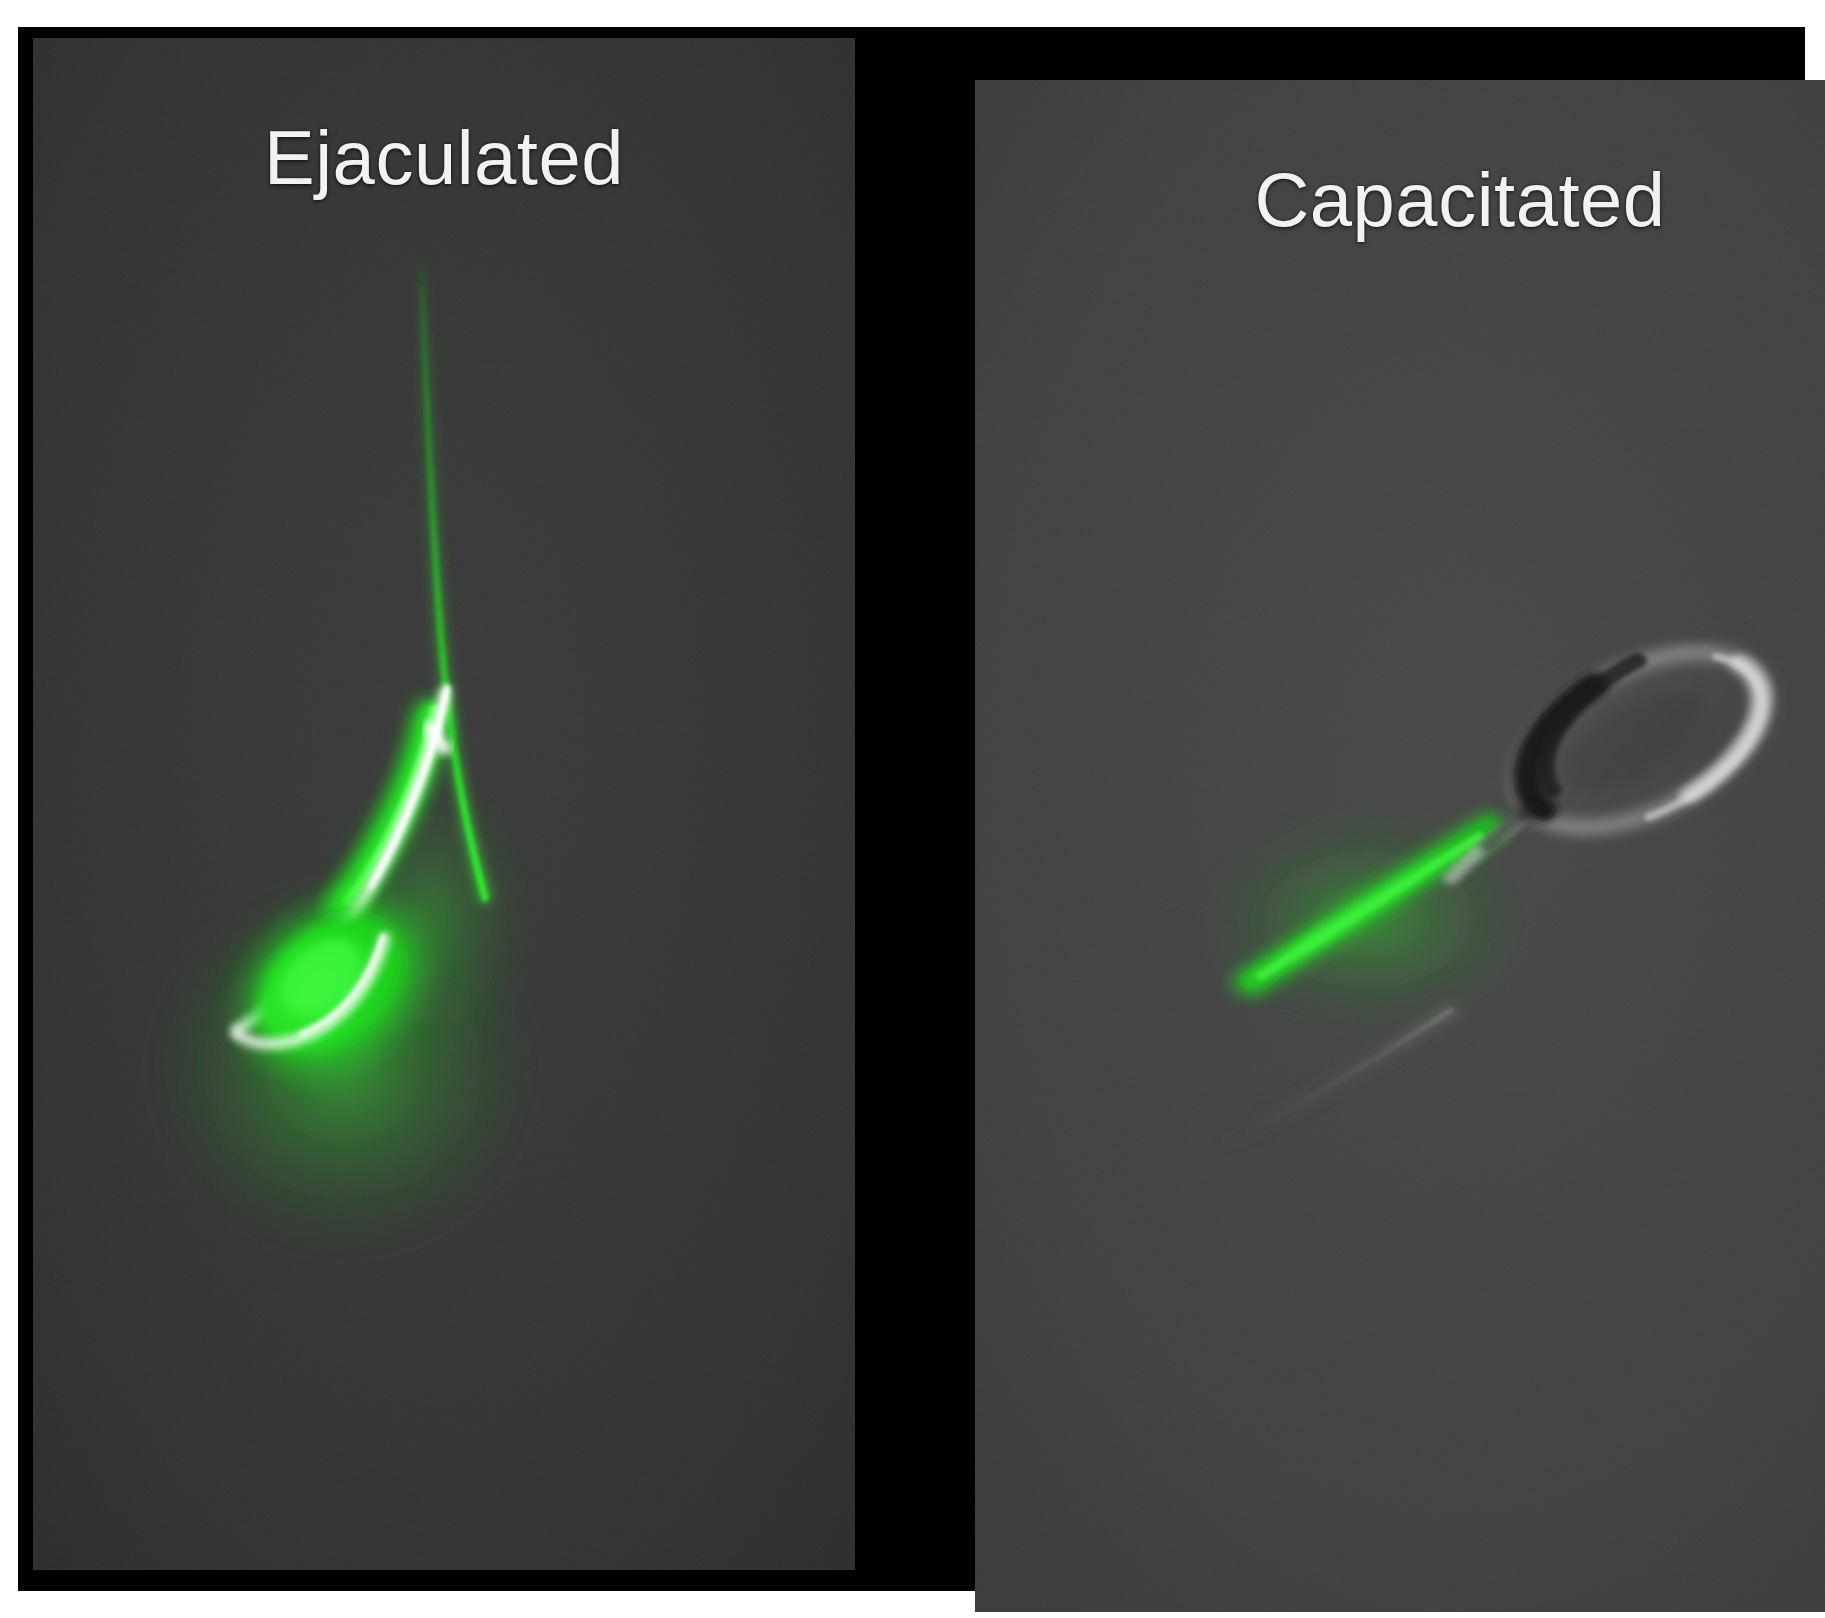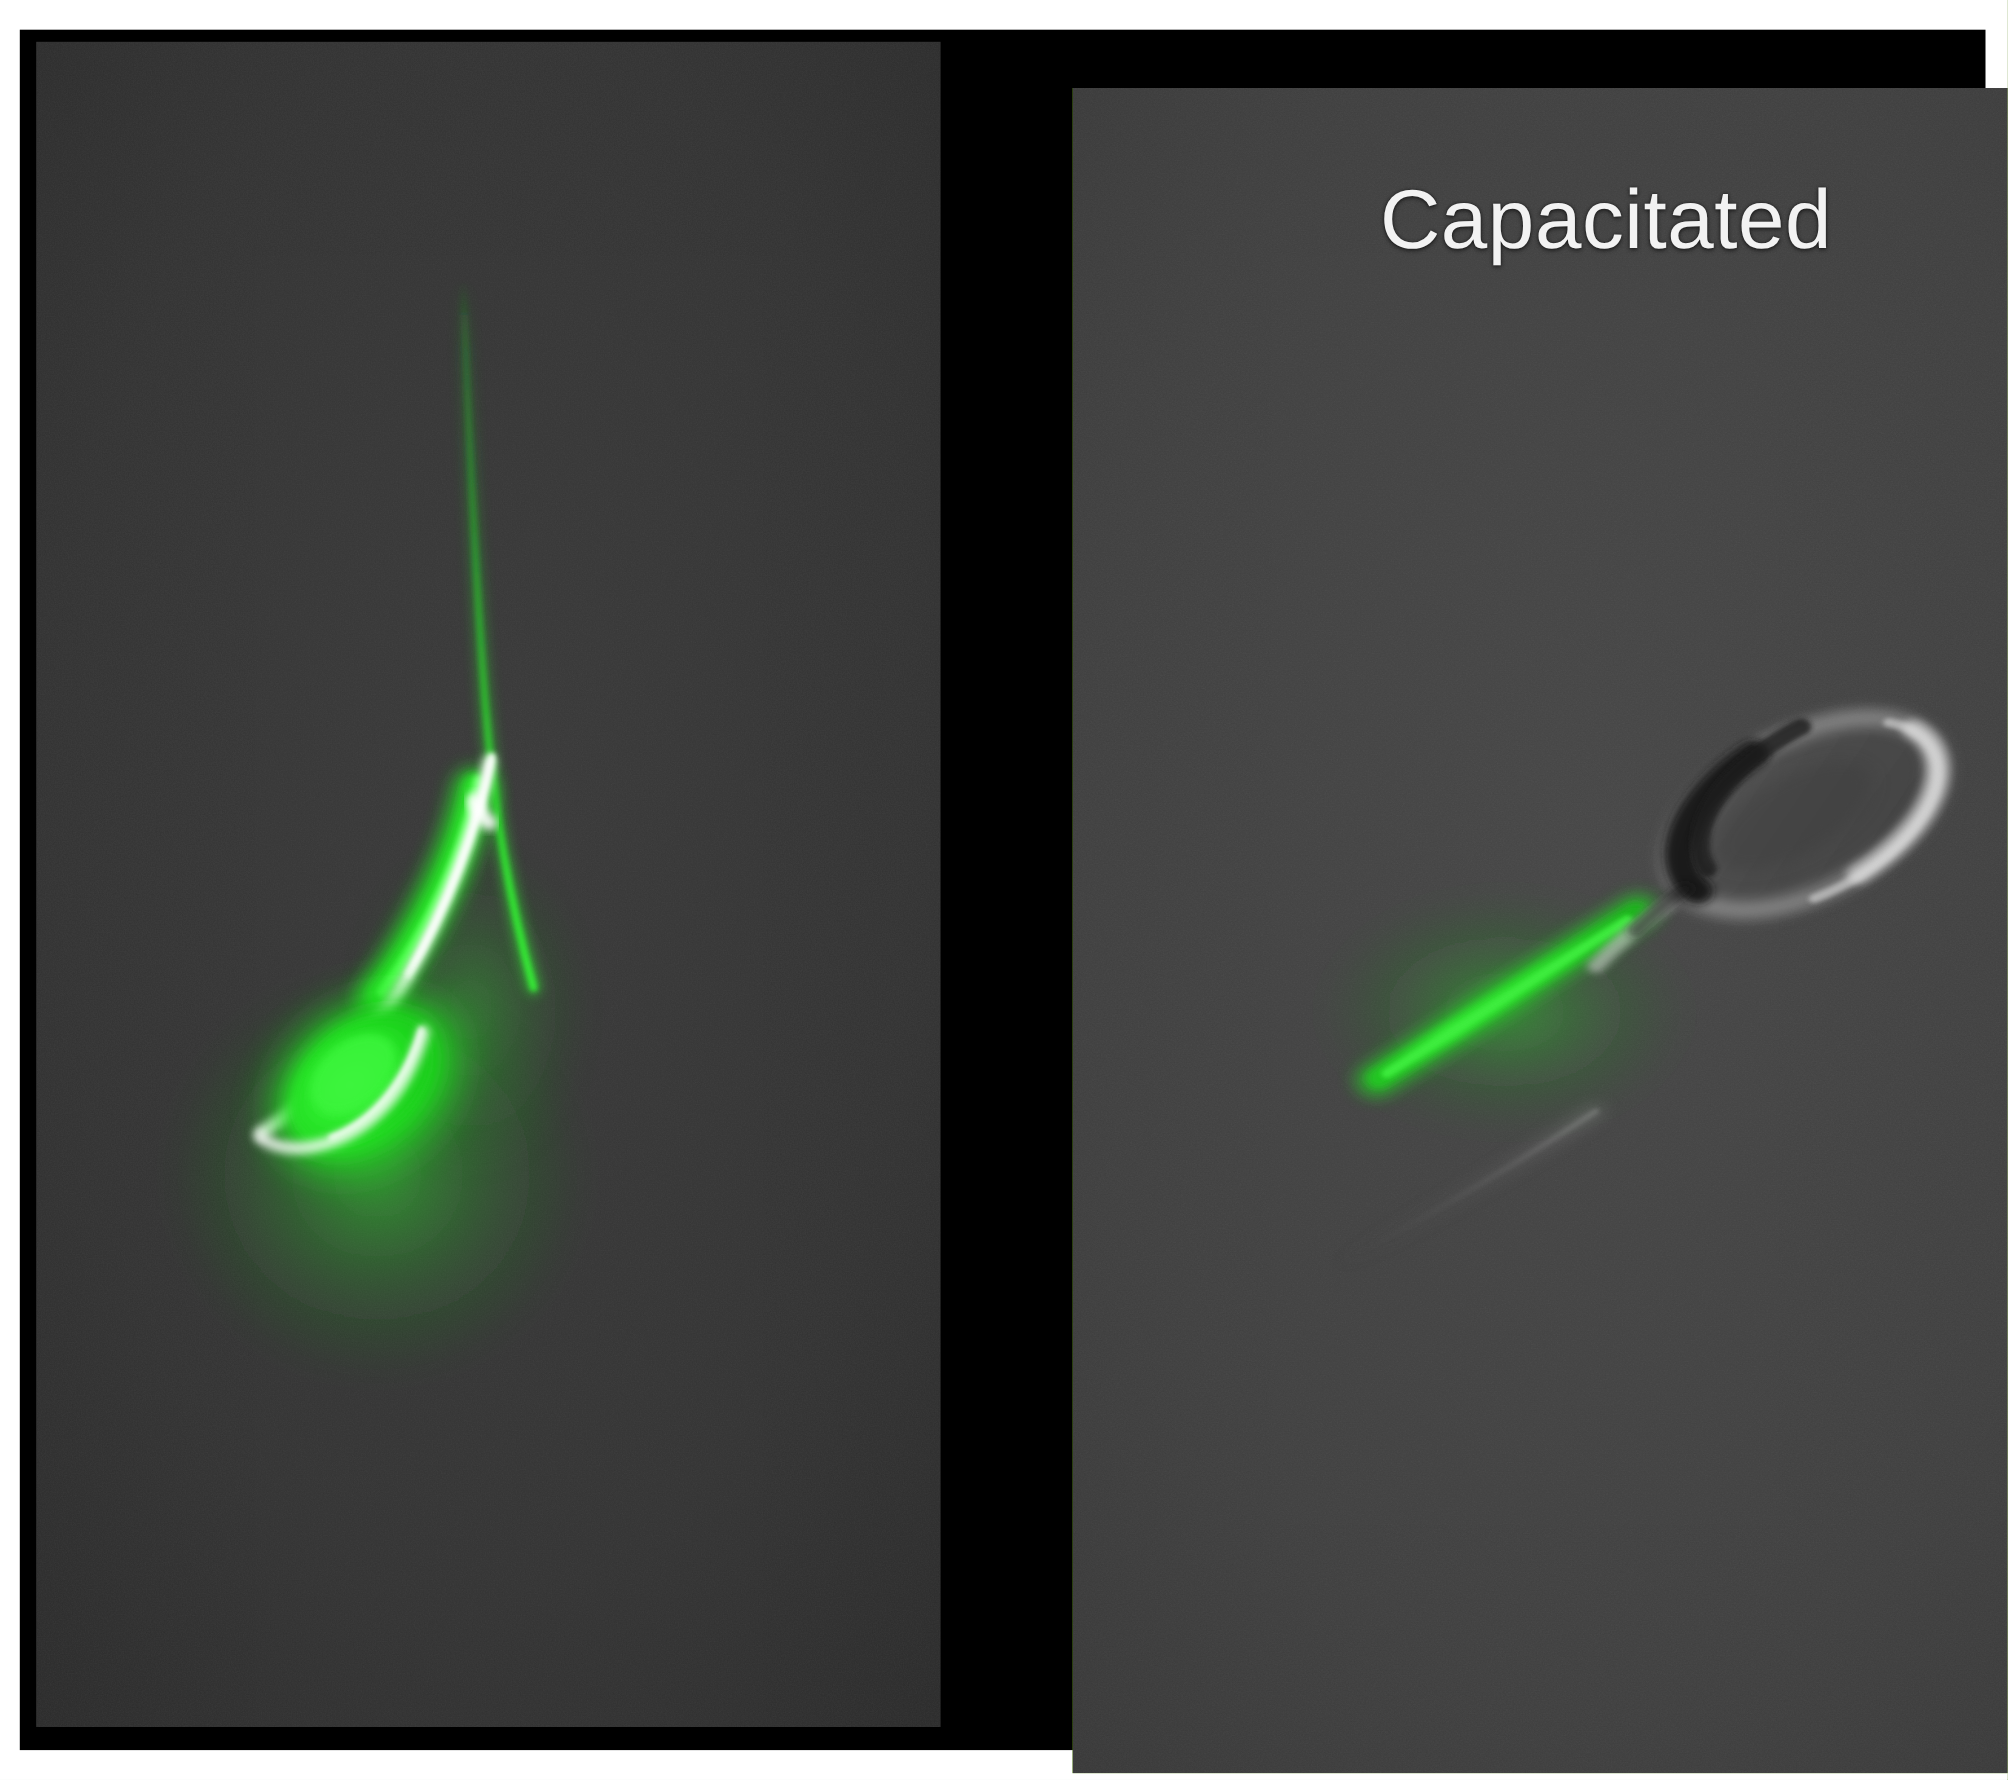--- a/index.html
+++ b/index.html
@@ -183,20 +183,21 @@
         <ellipse cx="296" cy="944" rx="70" ry="47" transform="rotate(-40 296 944)" fill="url(#ej-head-grad)" filter="url(#ej-blur-sm)"></ellipse>
         <ellipse cx="288" cy="938" rx="44" ry="29" transform="rotate(-40 288 938)" fill="#3bf43b" filter="url(#ej-blur-sm)" opacity="0.9"></ellipse>
       </g>
 
       <g>
         <path d="M 352 900 C 340 944 312 984 268 1000 C 240 1010 216 1006 204 996" fill="none" stroke="#ffffff" stroke-width="11" stroke-linecap="round" filter="url(#ej-blur-sm)" opacity="0.8"></path>
         <path d="M 350 898 C 338 940 310 980 268 996" fill="none" stroke="#ffffff" stroke-width="5" stroke-linecap="round" filter="url(#ej-blur-xs)" opacity="0.85"></path>
       </g>
     </svg>
 
+    <div class="panel-label" id="label-ejaculated">Ejaculated</div>
   </div>
 
   <div class="panel" id="panel-capacitated">
 
     <svg class="panel-svg" viewBox="0 0 815 1532" preserveAspectRatio="none">
       <defs>
         <radialGradient id="cp-vign" cx="50%" cy="45%" r="80%">
           <stop offset="0%" stop-color="#474747"></stop>
           <stop offset="60%" stop-color="#414141"></stop>
           <stop offset="100%" stop-color="#383838"></stop>

